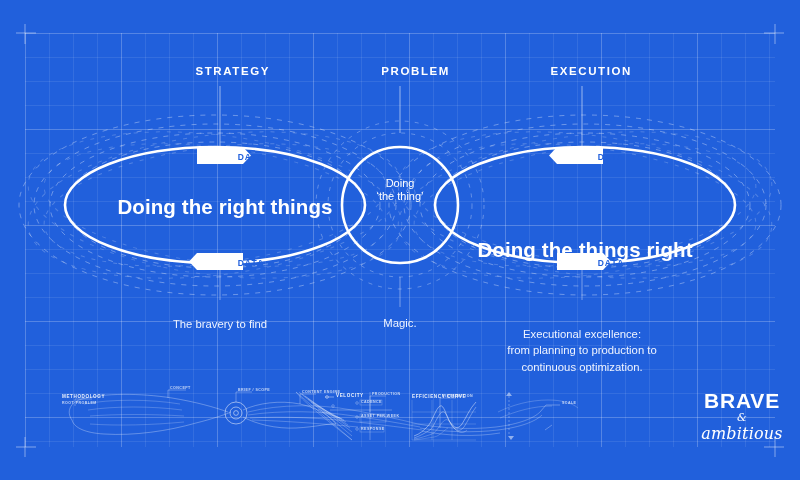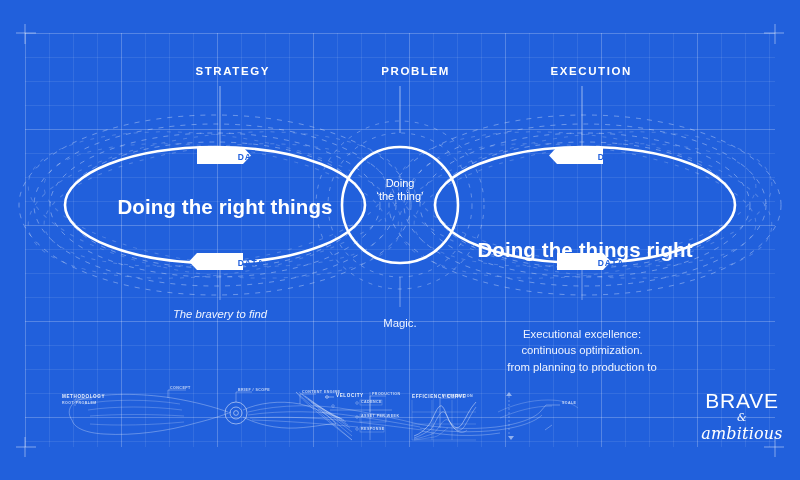--- a/index.html
+++ b/index.html
@@ -56,21 +56,21 @@
   }
   .caption{
     position:absolute;
     font-size:11.3px;line-height:1.45;color:#eef3ff;
     text-align:center;
   }
 
   
   .logo{position:absolute;left:700px;top:390px;width:84px;text-align:center;}
   .logo-brave{
-    font-size:21px;font-weight:normal;letter-spacing:.8px;color:#ffffff;line-height:1;
+    font-size:21px;font-weight:bold;letter-spacing:.8px;color:#ffffff;line-height:1;
   }
   .logo-amp{
     font-family:"DejaVu Serif", serif;
     font-size:11px;font-style:italic;color:#ffffff;line-height:1.25;
   }
   .logo-amb{
     font-family:"DejaVu Serif", serif;
     font-size:16px;font-style:italic;color:#ffffff;line-height:1.1;letter-spacing:.2px;
   }
 
@@ -304,30 +304,30 @@
   <div class="badge-text" style="left:197px;top:257.5px;width:46px;">
     <span>DATA</span>
   </div>
   <div class="badge-text" style="left:557px;top:151.5px;width:46px;">
     <span>DATA</span>
   </div>
   <div class="badge-text" style="left:557px;top:257.5px;width:46px;">
     <span>DATA</span>
   </div>
 
-  <div class="caption" style="left:140px;top:306px;width:160px;font-style:italic;">
+  <div class="caption" style="left:140px;top:316px;width:160px;">
     <div>The bravery to find</div>
   </div>
   <div class="caption" style="left:340px;top:315px;width:120px;">
     <div>Magic.</div>
   </div>
   <div class="caption" style="left:472px;top:326px;width:220px;">
     <div>Executional excellence:</div>
+    <div>from planning to production to</div>
     <div>continuous optimization.</div>
-    <div>from planning to production to</div>
   </div>
 
   <div class="sk-label big" style="left:62px;top:394px;">
     <span>METHODOLOGY</span>
   </div>
   <div class="sk-label" style="left:62px;top:401px;">
     <span>ROOT PROBLEM</span>
   </div>
   <div class="sk-label" style="left:170px;top:386px;">
     <span>CONCEPT</span>

